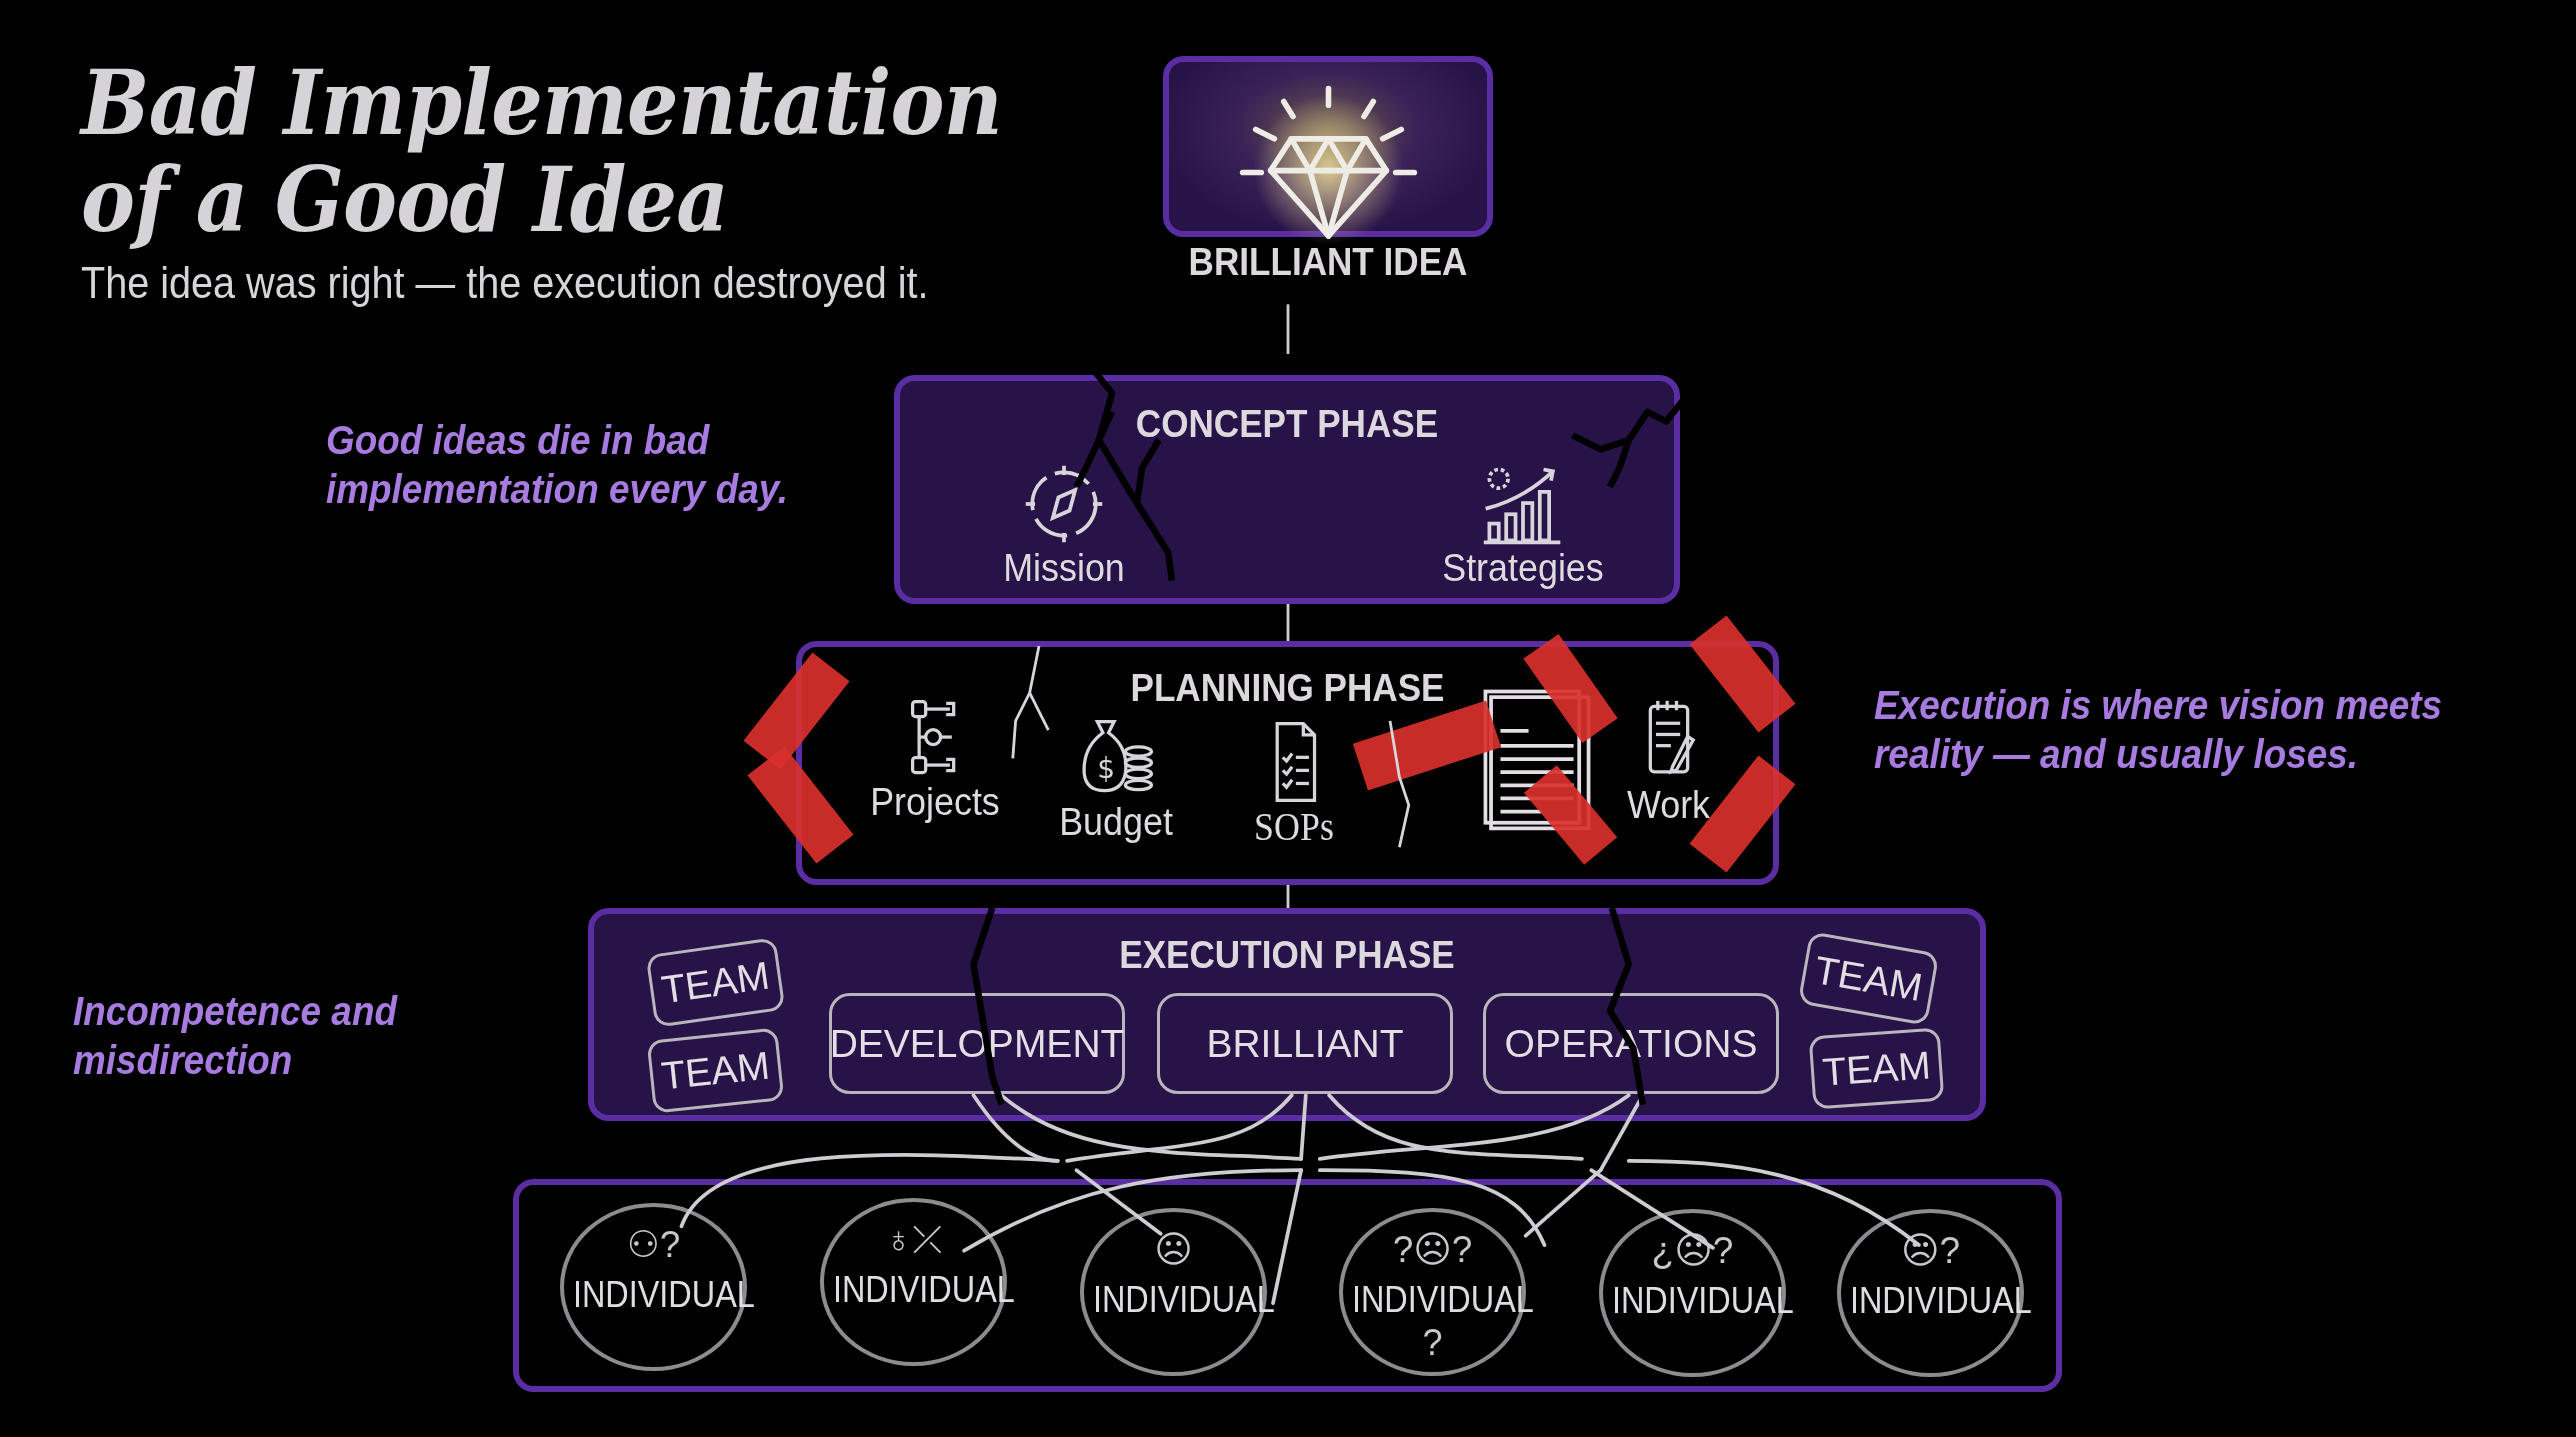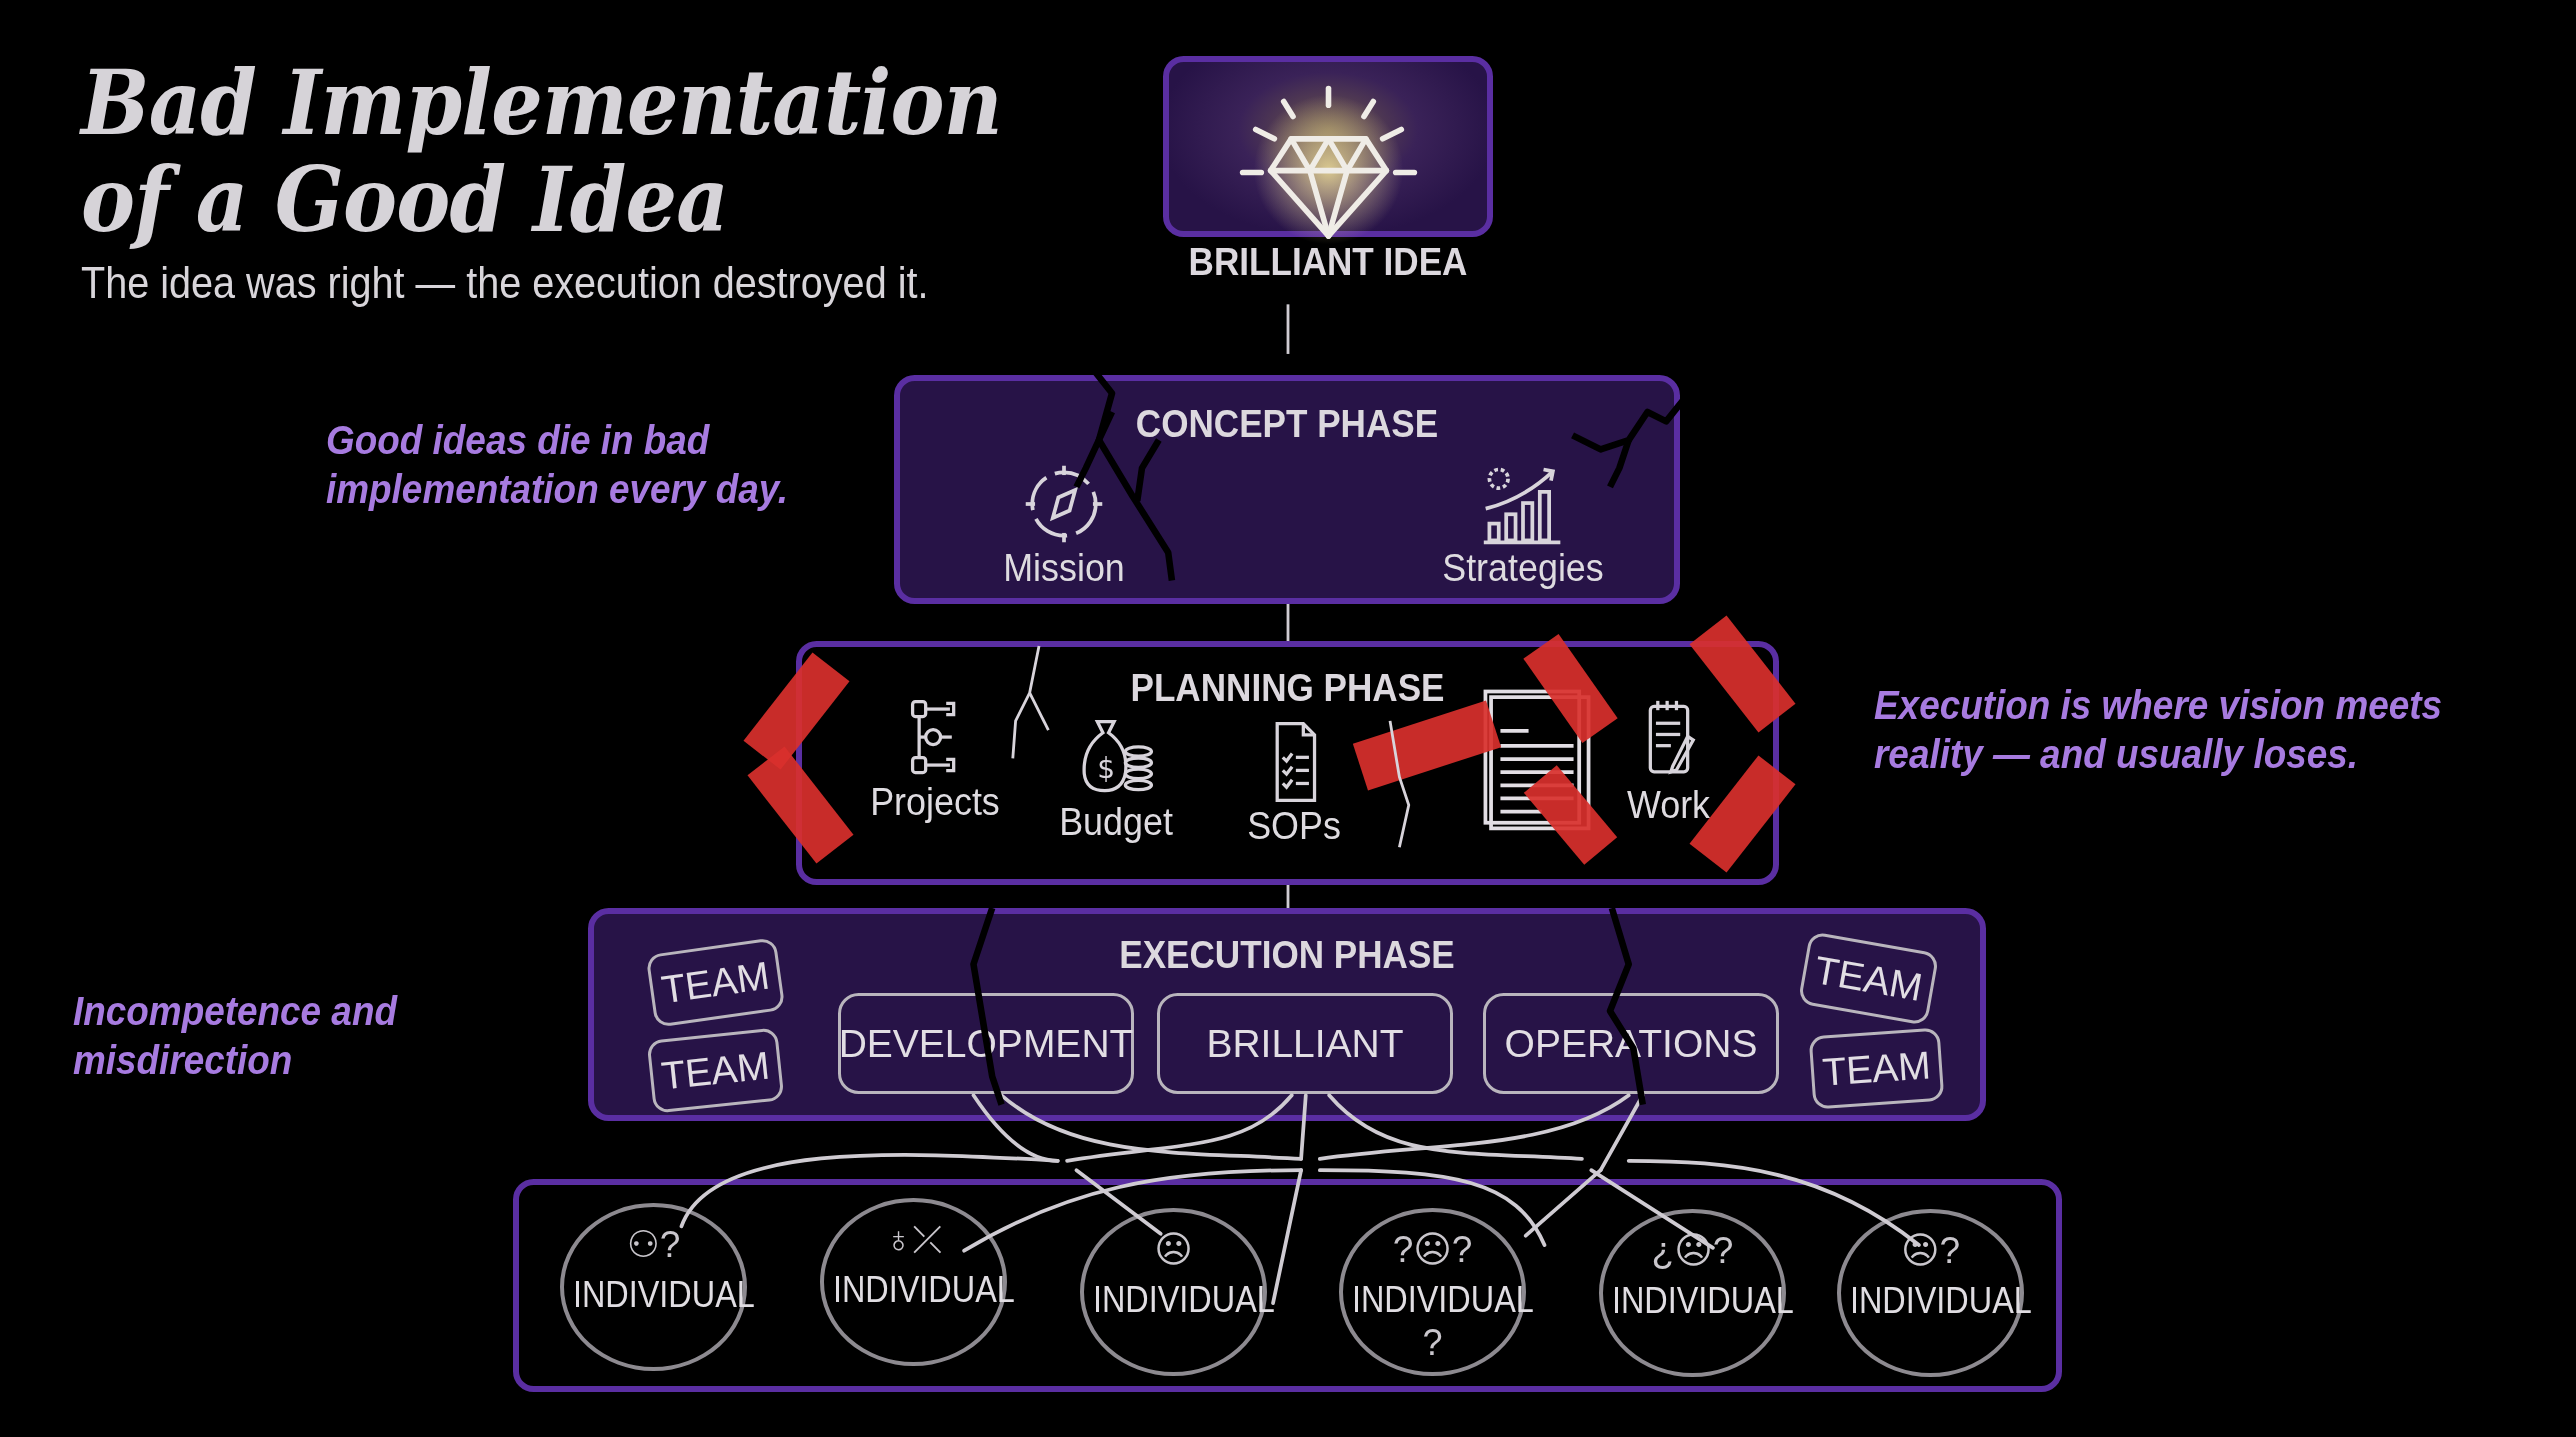--- a/index.html
+++ b/index.html
@@ -135,21 +135,21 @@
           <path d="M30 6 L48 6 L42 18 Q64 34 60 62 Q56 80 38 80 Q18 80 16 62 Q14 34 36 18 Z"></path>
           <text x="30" y="66" font-size="30" fill="#d8d4db" stroke="none" font-family="DejaVu Sans, sans-serif">$</text>
           <ellipse cx="74" cy="38" rx="14" ry="5"></ellipse>
           <ellipse cx="74" cy="50" rx="14" ry="5"></ellipse>
           <ellipse cx="74" cy="62" rx="14" ry="5"></ellipse>
           <ellipse cx="74" cy="74" rx="14" ry="5"></ellipse>
         </g>
       </svg>
     <span class="lbl">Budget</span>
   </div>
-  <div class="item" style="left:389px;top:73px;">
+  <div class="item" style="left:389px;top:73px;font-family:Liberation Serif, serif;">
     <svg class="ico" viewBox="0 0 100 90">
         <g stroke="#d8d4db" stroke-width="3.5" fill="none">
           <path d="M32 4 L60 4 L72 16 L72 86 L32 86 Z"></path>
           <polyline points="60,4 60,16 72,16"></polyline>
           <polyline points="38,40 42,44 48,36"></polyline>
           <line x1="52" y1="40" x2="66" y2="40"></line>
           <polyline points="38,54 42,58 48,50"></polyline>
           <line x1="52" y1="54" x2="66" y2="54"></line>
           <polyline points="38,68 42,72 48,64"></polyline>
           <line x1="52" y1="68" x2="66" y2="68"></line>
@@ -192,21 +192,21 @@
 <div class="tape" style="left:1719px;top:618px;width:47px;height:112px;transform:rotate(-38deg);"></div>
 <div class="tape" style="left:1719px;top:758px;width:47px;height:112px;transform:rotate(38deg);"></div>
 <div class="tape" style="left:1549px;top:637px;width:43px;height:103px;transform:rotate(-35deg);"></div>
 <div class="tape" style="left:1549px;top:768px;width:43px;height:94px;transform:rotate(-40deg);"></div>
 <div class="tape" style="left:1357px;top:721px;width:140px;height:49px;transform:rotate(-18deg);"></div>
 
 <div class="box" style="left:588px;top:908px;width:1398px;height:213px;">
   <div class="phase-title" style="top:19px;">EXECUTION PHASE</div>
   <div class="team" style="left:56px;top:32px;transform:rotate(-8deg);">TEAM</div>
   <div class="team" style="left:56px;top:120px;transform:rotate(-6deg);">TEAM</div>
-  <div class="dept" style="left:244px;top:79px;width:296px;">DEVELOPMENT</div>
+  <div class="dept" style="left:235px;top:79px;width:296px;">DEVELOPMENT</div>
   <div class="dept" style="left:563px;top:79px;width:296px;">BRILLIANT</div>
   <div class="dept" style="left:889px;top:79px;width:296px;">OPERATIONS</div>
   <div class="team" style="left:1209px;top:28px;transform:rotate(10deg);">TEAM</div>
   <div class="team" style="left:1217px;top:118px;transform:rotate(-4deg);">TEAM</div>
 </div>
 
 <div class="box dark" style="left:513px;top:1179px;width:1549px;height:213px;"></div>
 
 <div id="indiv-layer">
     <div class="indiv" style="left: 560px; top: 1203px;">

